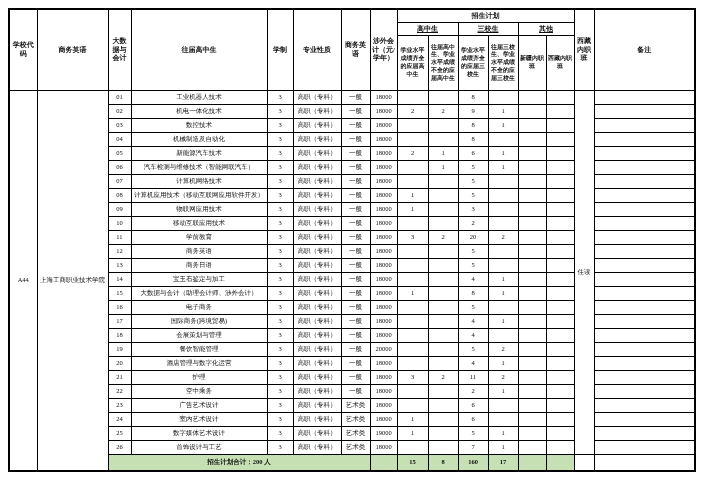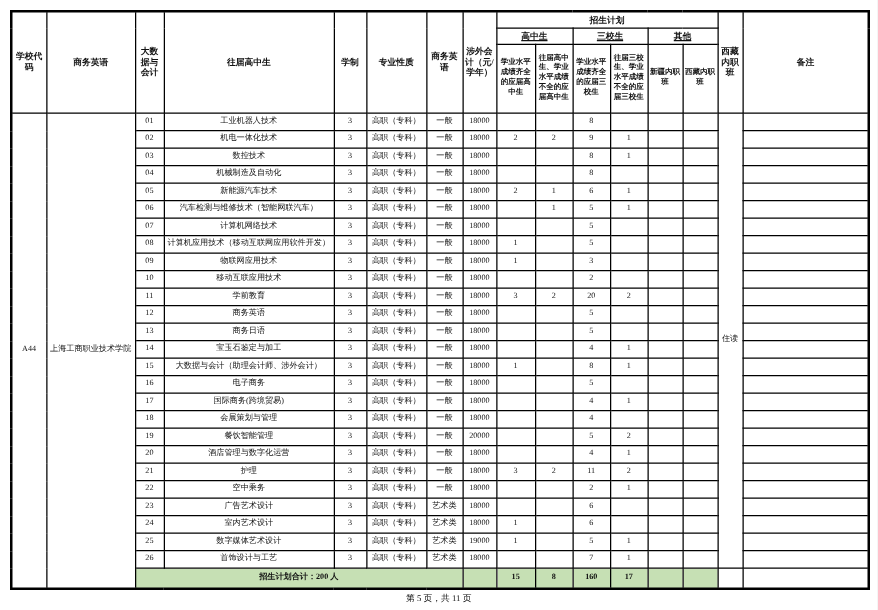--- a/index.html
+++ b/index.html
@@ -497,14 +497,13 @@
         <td class="tot" style="background: rgb(198, 224, 180);">160</td>
         <td class="tot" style="background: rgb(198, 224, 180);">17</td>
         <td class="tot" style="background: rgb(198, 224, 180);"></td>
         <td class="tot" style="background: rgb(198, 224, 180);"></td>
         <td></td>
         <td></td>
       </tr>
     </tbody>
   </table>
 
-  <div class="footer">第 5 页，共 11 页</div>
 </div>
 
 </body></html>

